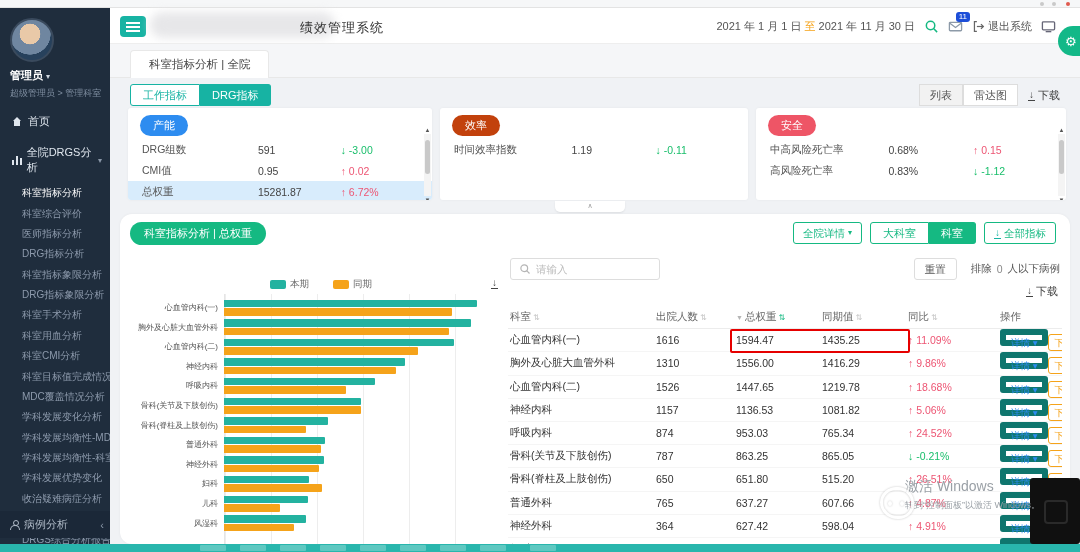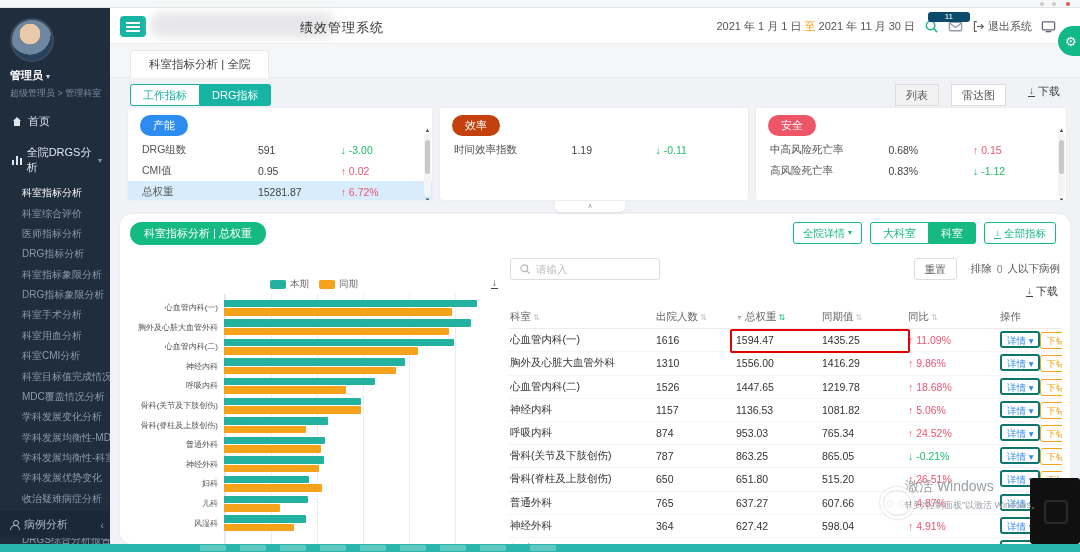--- a/index.html
+++ b/index.html
@@ -43,36 +43,36 @@
   #hamburger { position:absolute; left:10px; top:8px; width:26px; height:21px; background:#17b3a3; border-radius:4px; cursor:pointer; }
   #hamburger i { position:absolute; left:6px; width:14px; height:2px; background:#fff; }
   #hamburger i:nth-child(1){top:6px;} #hamburger i:nth-child(2){top:10px;} #hamburger i:nth-child(3){top:14px;}
   #blur-blob { position:absolute; left:40px; top:4px; width:185px; height:26px; background:#e7e7e9; border-radius:13px; filter:blur(5px); }
   #app-title { position:absolute; left:190px; top:11px; font-size:13px; color:#333; letter-spacing:1px; }
   #header-right { position:absolute; right:24px; top:0; height:36px; display:flex; align-items:center; gap:9px; }
   #date-range { font-size:11px; color:#555; cursor:pointer; }
   #date-range .to { color:#f5a31a; }
   .hdr-ic { width:15px; height:15px; cursor:pointer; }
   #mail-wrap { position:relative; }
-  #mail-badge { position:absolute; top:-7px; right:-7px; background:#0c4a6e; color:#fff; font-size:8px; padding:0 17px; border-radius:3px; line-height:10px; }
+  #mail-badge { position:absolute; top:-7px; right:-7px; background:#1d4ed8; color:#fff; font-size:8px; padding:0 3px; border-radius:3px; line-height:10px; }
   #logout { display:flex; align-items:center; gap:3px; color:#555; font-size:11px; cursor:pointer; }
   #gear-fab { position:absolute; right:-12px; top:26px; width:34px; height:30px; background:#13b888; border-radius:15px 0 0 15px; color:#fff; display:flex; align-items:center; padding-left:7px; font-size:13px; cursor:pointer; z-index:30; }
 
   
   #tabbar { position:absolute; top:44px; left:110px; width:970px; height:34px; background:#f5f6f8; border-bottom:1px solid #e8e8e8; }
   #main-tab { position:absolute; left:20px; top:6px; height:28px; background:#fff; border:1px solid #e8e8e8; border-bottom:none; border-radius:4px 4px 0 0; padding:0 18px; display:flex; align-items:center; font-size:11.5px; color:#444; cursor:pointer; }
 
   
   #toolbar { position:absolute; top:84px; left:130px; width:940px; height:24px; }
   .seg { display:inline-flex; }
   .seg-btn { height:22px; line-height:20px; padding:0 12px; font-size:11px; border:1px solid #17b3a3; color:#17b3a3; background:#fff; cursor:pointer; }
   .seg-btn.first { border-radius:3px 0 0 3px; }
   .seg-btn.last { border-radius:0 3px 3px 0; border-left:none; }
   .seg-btn.on { background:#17b3a3; color:#fff; }
-  #view-btns { position:absolute; right:10px; top:0; display:flex; align-items:flex-start; gap:12px; }
+  #view-btns { position:absolute; right:10px; top:0; display:flex; align-items:center; gap:0; }
   .view-btn { height:22px; line-height:20px; padding:0 10px; font-size:11px; color:#555; background:#f2f2f2; border:1px solid #ddd; cursor:pointer; }
   .view-btn.white { background:#fff; }
   .dl-link { display:flex; align-items:center; gap:3px; margin-left:10px; color:#444; font-size:11px; cursor:pointer; }
   .dl-ic { display:inline-block; font-size:10px; line-height:9px; border-bottom:1.5px solid #444; padding:0 1px 1px; color:#444; }
   .dl-ic.green { color:#17b3a3; border-color:#17b3a3; }
 
   
   .mcard { position:absolute; top:108px; height:92px; background:#fff; border-radius:3px; box-shadow:0 0 3px rgba(0,0,0,.05); overflow:hidden; }
   #card-0 { left:128px; width:304px; }
   #card-1 { left:440px; width:308px; }
@@ -95,21 +95,21 @@
   #sec-pill { display:inline-block; padding:4px 14px; border-radius:13px; background:#15b982; color:#fff; font-size:11px; }
   #sec-btns { position:absolute; right:4px; top:0; display:flex; gap:8px; align-items:center; }
   .grn-btn { height:22px; line-height:20px; padding:0 9px; border:1px solid #15b982; color:#15b982; background:#fff; border-radius:3px; font-size:10.5px; cursor:pointer; display:flex; align-items:center; gap:3px; }
   .grn-seg { display:inline-flex; }
   .grn-seg .seg-btn { border-color:#15b982; color:#15b982; }
   .grn-seg .seg-btn.on { background:#15b982; color:#fff; }
 
   #panel-body { position:absolute; top:40px; left:0; right:0; bottom:0; display:flex; }
   
   #chart-col { width:380px; position:relative; padding-left:10px; }
-  #legend { position:absolute; top:24px; left:150px; display:flex; gap:10px; font-size:9.5px; color:#666; }
+  #legend { position:absolute; top:24px; left:150px; display:flex; gap:24px; font-size:9.5px; color:#666; }
   .leg-item { display:flex; align-items:center; gap:4px; cursor:pointer; }
   .leg-sw { width:16px; height:9px; border-radius:2px; }
   #chart-dl { position:absolute; top:24px; right:2px; }
   #chart { position:absolute; top:44px; left:10px; right:6px; bottom:2px; }
   .crow { position:absolute; left:0; right:0; height:19px; }
   .crow .clabel { position:absolute; left:0; top:4px; width:88px; text-align:right; font-size:8px; color:#555; white-space:nowrap; }
   .cplot { position:absolute; left:94px; right:0; top:0; bottom:0; }
   .cbar { position:absolute; left:0; height:7.5px; border-radius:0 1px 1px 0; }
   .cbar.cur { top:1.5px; } .cbar.prev { top:10px; }
   #grid { position:absolute; top:40px; left:104px; right:6px; bottom:0; background:repeating-linear-gradient(to right, #ededed 0 1px, transparent 1px 46px); border-left:1px solid #e5e5e5; }
@@ -125,21 +125,21 @@
   #tbl-dl { position:absolute; top:30px; right:12px; }
   #tbl { position:absolute; top:52px; left:8px; right:8px; bottom:0; font-size:10.5px; }
   .trow { display:flex; align-items:center; height:23.2px; border-bottom:1px solid #f5f5f5; }
   .trow.head { color:#666; border-bottom:1px solid #ececec; }
   .tc { padding:0 2px; white-space:nowrap; overflow:hidden; }
   .c-dept { width:146px; } .c-dis { width:80px; } .c-w { width:86px; } .c-p { width:86px; } .c-pct { width:92px; } .c-ops { flex:1; }
   .sort { color:#c5c5c5; font-size:8px; margin-left:2px; }
   .sort.on { color:#15b982; }
   .fcaret { color:#b5b5b5; font-size:7px; margin-right:2px; }
   .op-btn { display:inline-block; height:17px; line-height:15px; padding:0 5px; border-radius:3px; font-size:9.5px; cursor:pointer; background:#fff; }
-  .op-btn.detail { border:2px solid #0f766e; color:#2d8cf0; }
+  .op-btn.detail { border:6px solid #0f766e; color:#2d8cf0; }
   .op-btn.drill { border:1px solid #f5a31a; color:#f5a31a; }
   #red-box { position:absolute; left:222px; top:23px; width:180px; height:24px; border:2.5px solid #e60000; border-radius:2px; pointer-events:none; }
 
   
   #wm-activate { position:absolute; left:905px; top:478px; color:#9aa0a6; z-index:40; pointer-events:none; }
   #wm-activate .l1 { font-size:14px; }
   #wm-activate .l2 { font-size:9px; margin-top:3px; width:170px; }
   #wm-brand { position:absolute; left:880px; top:487px; z-index:41; display:flex; align-items:center; gap:6px; pointer-events:none; opacity:.85; }
   #wm-face { width:34px; height:32px; border:3px solid #fff; border-radius:50% 50% 46% 54%; position:relative; background:transparent; filter:drop-shadow(0 0 1px rgba(0,0,0,.25)); }
   #wm-face i { position:absolute; top:11px; width:4px; height:5px; border:2px solid #fff; border-radius:50%; }

